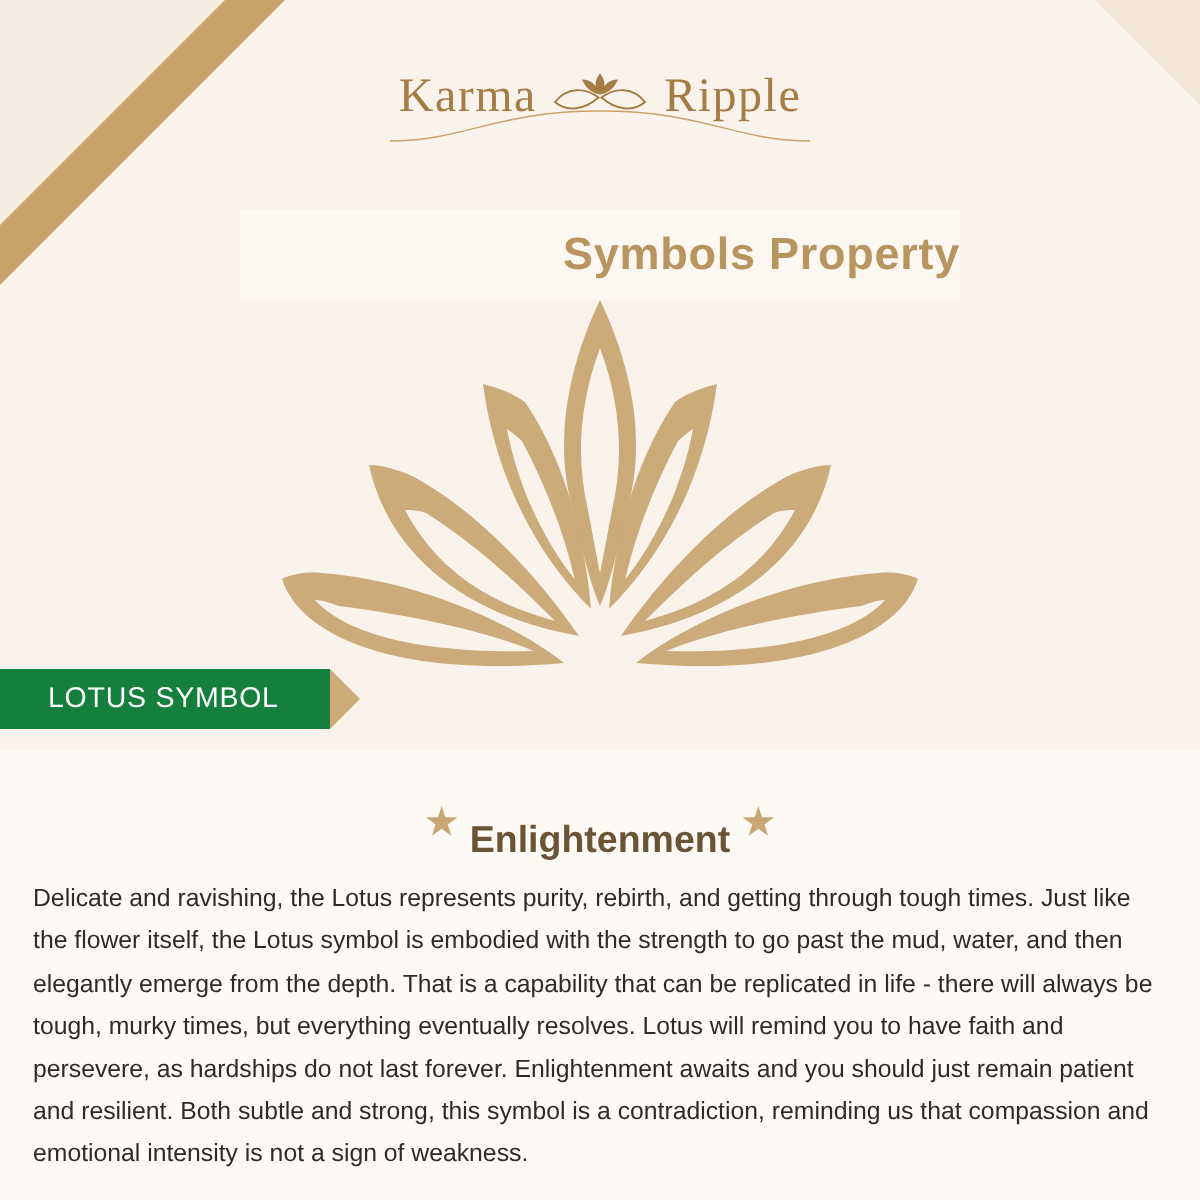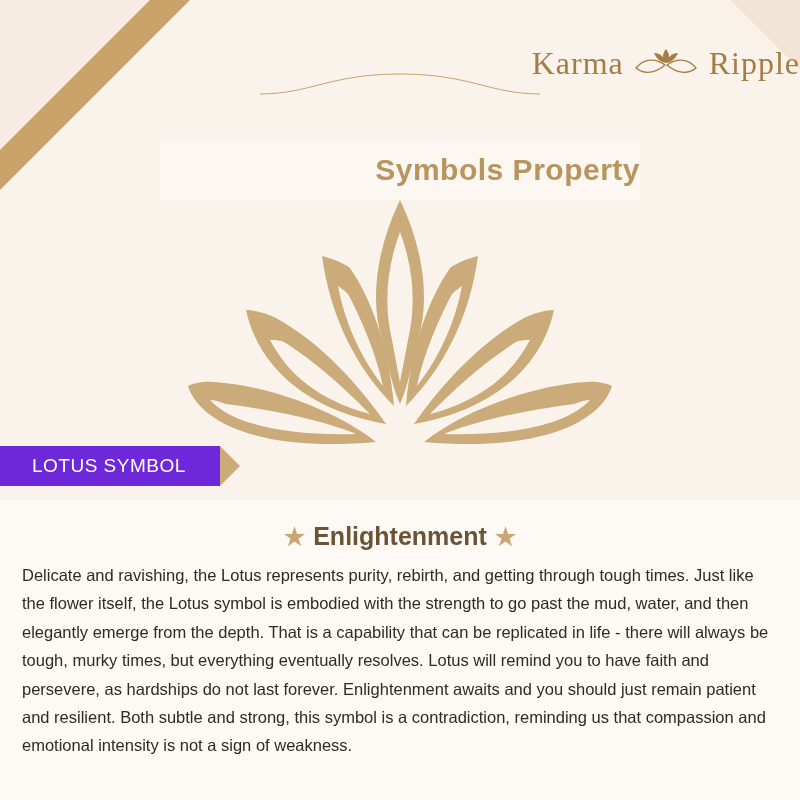--- a/index.html
+++ b/index.html
@@ -65,21 +65,21 @@
     position: absolute;
     inset: 0;
   }
 
   
   .brand {
     position: absolute;
     top: 44px;
     left: 0;
     width: 100%;
-    text-align: right;
+    text-align: center;
     color: #a67c45;
   }
   .brand-text {
     font-family: "Liberation Serif", serif;
     font-size: 32px;
     letter-spacing: 1px;
     display: inline-block;
     vertical-align: middle;
   }
   .brand-mark {
@@ -125,21 +125,21 @@
     width: 440px;
     height: 300px;
   }
 
   
   .ribbon {
     position: absolute;
     top: 446px;
     left: 0;
     height: 40px;
-    background: #6d28d9;
+    background: #15803d;
     display: flex;
     align-items: center;
     padding-left: 32px;
     padding-right: 34px;
     color: #ffffff;
     font-size: 19px;
     letter-spacing: 0.5px;
   }
   .ribbon::after {
     content: "";
@@ -172,20 +172,21 @@
     justify-content: center;
     gap: 4px;
   }
   .star {
     color: #c8a775;
     font-size: 24px;
     line-height: 1;
   }
   .subhead-item {
     padding: 0 4px;
+    margin-top: 24px;
   }
   .paragraph {
     margin: 10px 22px 0 22px;
     font-size: 16.5px;
     line-height: 1.72;
     color: #2e2a26;
     text-align: left;
   }
 </style>
 </head>

